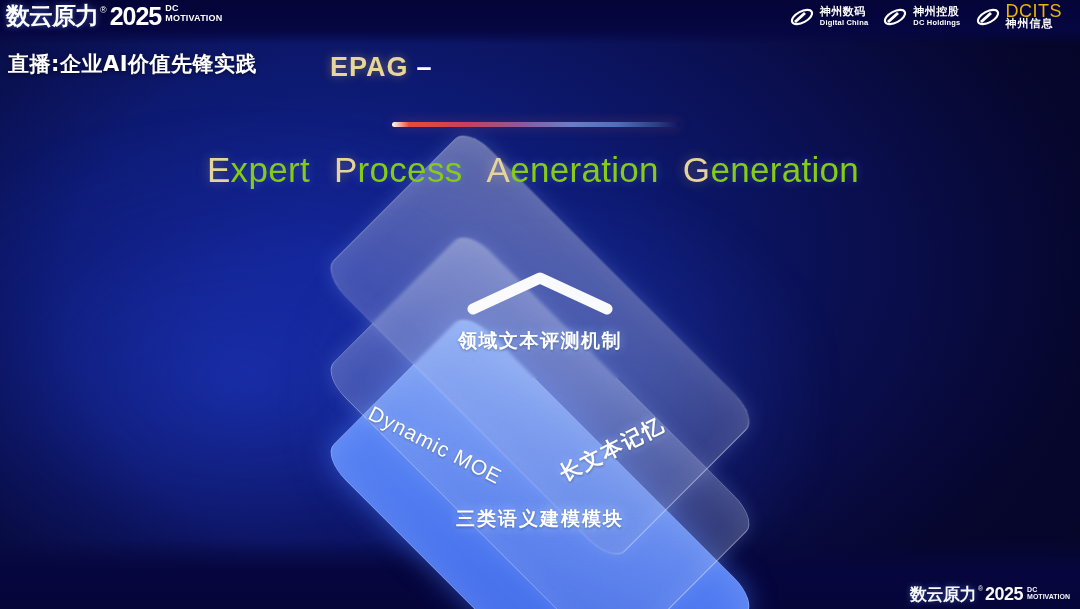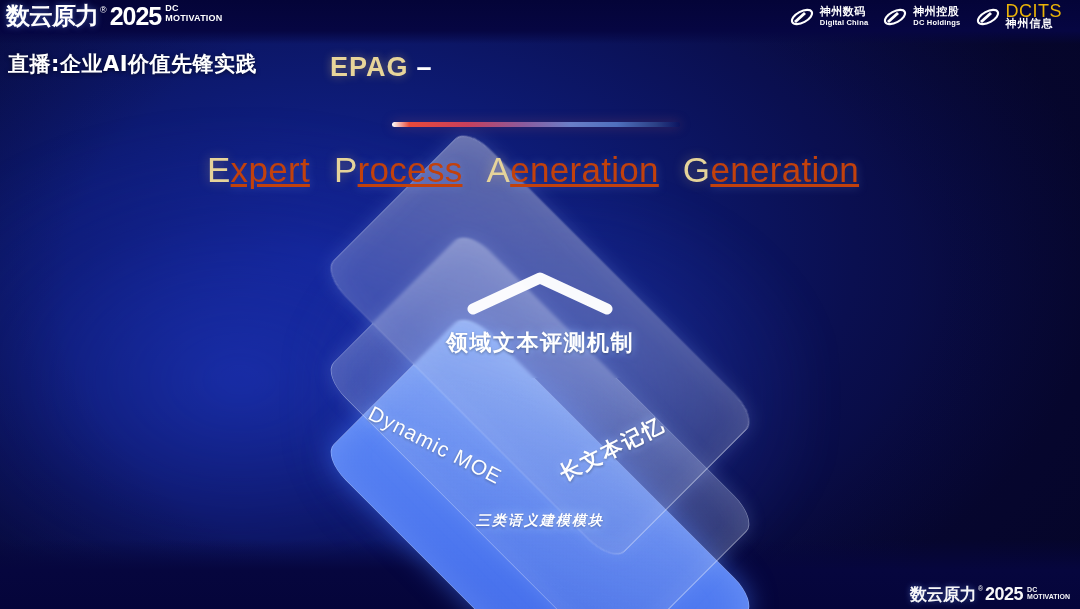--- a/index.html
+++ b/index.html
@@ -121,21 +121,21 @@
 
   
   .big-title{
     position:absolute; left:0; right:0; top:150px; z-index:20;
     text-align:center;
     font-family:"Liberation Sans",sans-serif;
     font-size:35px; font-weight:normal; letter-spacing:.3px;
     white-space:nowrap;
   }
   .bt-cap{ color:#e6d49a; text-shadow:0 0 12px rgba(225,195,120,.4); }
-  .bt-rest{ color:#c2410c; text-shadow:0 0 10px rgba(150,180,255,.3);text-decoration:underline; }
+  .bt-rest{ color:#84cc16; text-shadow:0 0 10px rgba(150,180,255,.3); }
   .bt-word{ margin-right:14px; display:inline-block; }
 
   
   .stack{
     position:absolute; left:0; right:0; top:225px; height:345px; z-index:15;
   }
   .layer{
     position:absolute; left:50%; width:412px; height:412px;
     margin-left:-206px;
     border-radius:34px;
@@ -169,28 +169,27 @@
   }
 
   
   .lbl{
     position:absolute; z-index:18; white-space:nowrap;
     font-family:"DejaVu Sans","Liberation Sans",sans-serif;
     color:#ffffff; font-weight:bold;
   }
   .lbl-top{
     left:0; right:0; top:103px; text-align:center;
-    font-size:22px; letter-spacing:1.5px;
+    font-size:19px; letter-spacing:1.5px;
     text-shadow:0 0 10px rgba(140,180,255,.85), 0 1px 3px rgba(0,0,0,.45);
   }
   .lbl-bottom{
-    left:0; right:0; top:287px; text-align:center;
-    font-size:14px; letter-spacing:2px;
+    left:0; right:0; top:281px; text-align:center;
+    font-size:19px; letter-spacing:2px;
     text-shadow:0 0 12px rgba(170,205,255,.9), 0 1px 3px rgba(10,20,80,.5);
-    font-style:italic;
   }
   .lbl-left{
     left:370px; top:175px;
     font-size:21px; font-weight:normal; letter-spacing:1px;
     font-family:"Liberation Sans",sans-serif;
     transform:rotate(27deg);
     transform-origin:left center;
     text-shadow:0 0 10px rgba(150,185,255,.8), 0 1px 3px rgba(0,0,0,.4);
   }
   .lbl-right{

